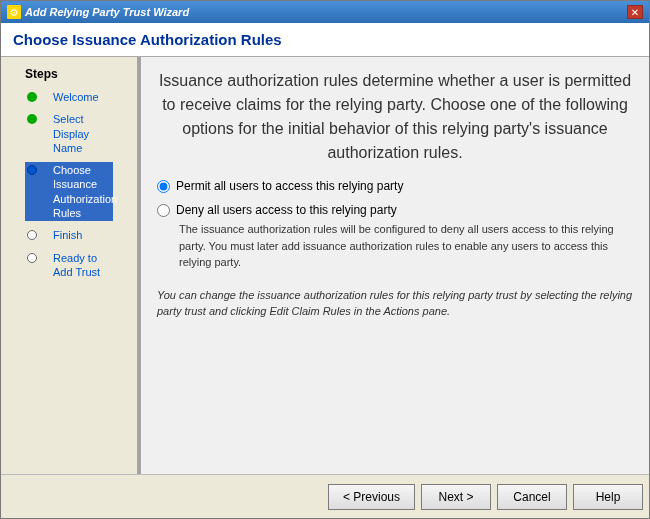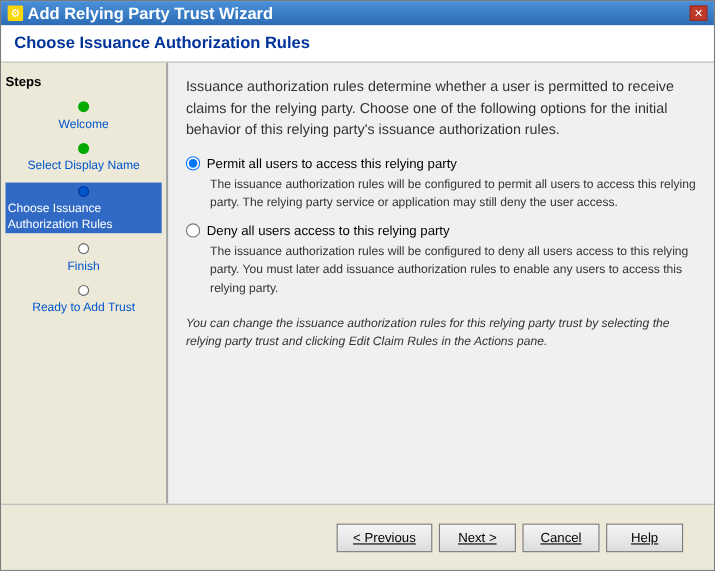--- a/index.html
+++ b/index.html
@@ -42,22 +42,23 @@
       height: 14px;
       background: #ffd700;
       border-radius: 1px;
       font-size: 10px;
       display: flex;
       align-items: center;
       justify-content: center;
     }
 
     .title-bar-text {
-      font-size: 15px;
+      font-size: 11px;
       font-weight: bold;
+      font-style: italic;
     }
 
     .title-bar-close {
       width: 16px;
       height: 14px;
       background: #c0392b;
       color: white;
       border: 1px solid #922b21;
       font-size: 10px;
       display: flex;
@@ -80,41 +81,40 @@
     }
 
     .main-area {
       display: flex;
       flex: 1;
       overflow: hidden;
       background: #ece9d8;
     }
 
     .sidebar {
-      width: 152px;
+      width: 140px;
       background: #ece9d8;
-      padding: 10px 4px;
-      border-right: 2px solid #a3a3a3;
+      padding: 10px 24px;
+      border-right: 4px solid #a3a3a3;
       flex-shrink: 0;
     }
 
     .sidebar-title {
       font-weight: bold;
       margin-bottom: 8px;
       font-size: 12px;
     }
 
     .sidebar-item {
       display: flex;
-      align-items: center;
-      gap: 4px;
+      align-items: flex-start;
+      gap: 16px;
       margin-bottom: 6px;
       cursor: pointer;
       padding: 1px 2px;
-      flex-direction: column;
     }
 
     .sidebar-item.active {
       background: #316ac5;
       color: white;
     }
 
     .sidebar-item.active .step-label {
       color: white;
     }
@@ -142,24 +142,25 @@
     }
 
     .content-area {
       flex: 1;
       background: #f0f0f0;
       padding: 12px 16px;
       overflow-y: auto;
     }
 
     .intro-text {
-      font-size: 13px;
+      font-size: 16px;
       color: #333;
       line-height: 1.5;
       margin-bottom: 14px;
+      text-align: center;
     }
 
     .radio-option {
       margin-bottom: 10px;
     }
 
     .radio-label {
       display: flex;
       align-items: center;
       gap: 6px;
@@ -186,28 +187,27 @@
       margin-top: 16px;
       font-size: 11px;
       color: #333;
       line-height: 1.5;
       font-style: italic;
     }
 
     .footer-bar {
       background: #ece9d8;
       border-top: 1px solid #bbb;
-      padding: 8px 28px;
+      padding: 8px 6px;
       display: flex;
       justify-content: flex-end;
       align-items: center;
       gap: 6px;
-      height: 60px;
-      flex-shrink: 0;
-      text-decoration: underline;
+      height: 44px;
+      flex-shrink: 0;
     }
 
     .btn {
       padding: 4px 14px;
       font-size: 12px;
       border: 1px solid #7a7a7a;
       background: linear-gradient(to bottom, #f5f5f5, #ddd);
       cursor: pointer;
       min-width: 70px;
       height: 26px;
@@ -266,21 +266,20 @@
     </div>
 
     <div class="content-area">
       <p class="intro-text">Issuance authorization rules determine whether a user is permitted to receive claims for the relying party. Choose one of the following options for the initial behavior of this relying party's issuance authorization rules.</p>
 
       <div class="radio-option">
         <label class="radio-label">
           <input type="radio" name="access" checked="" style="">
           <span>Permit all users to access this relying party</span>
         </label>
-        <div class="radio-description">The issuance authorization rules will be configured to permit all users to access this relying party. The relying party service or application may still deny the user access.</div>
       </div>
 
       <div class="radio-option">
         <label class="radio-label">
           <input type="radio" name="access" style="">
           <span>Deny all users access to this relying party</span>
         </label>
         <div class="radio-description">The issuance authorization rules will be configured to deny all users access to this relying party. You must later add issuance authorization rules to enable any users to access this relying party.</div>
       </div>
 

